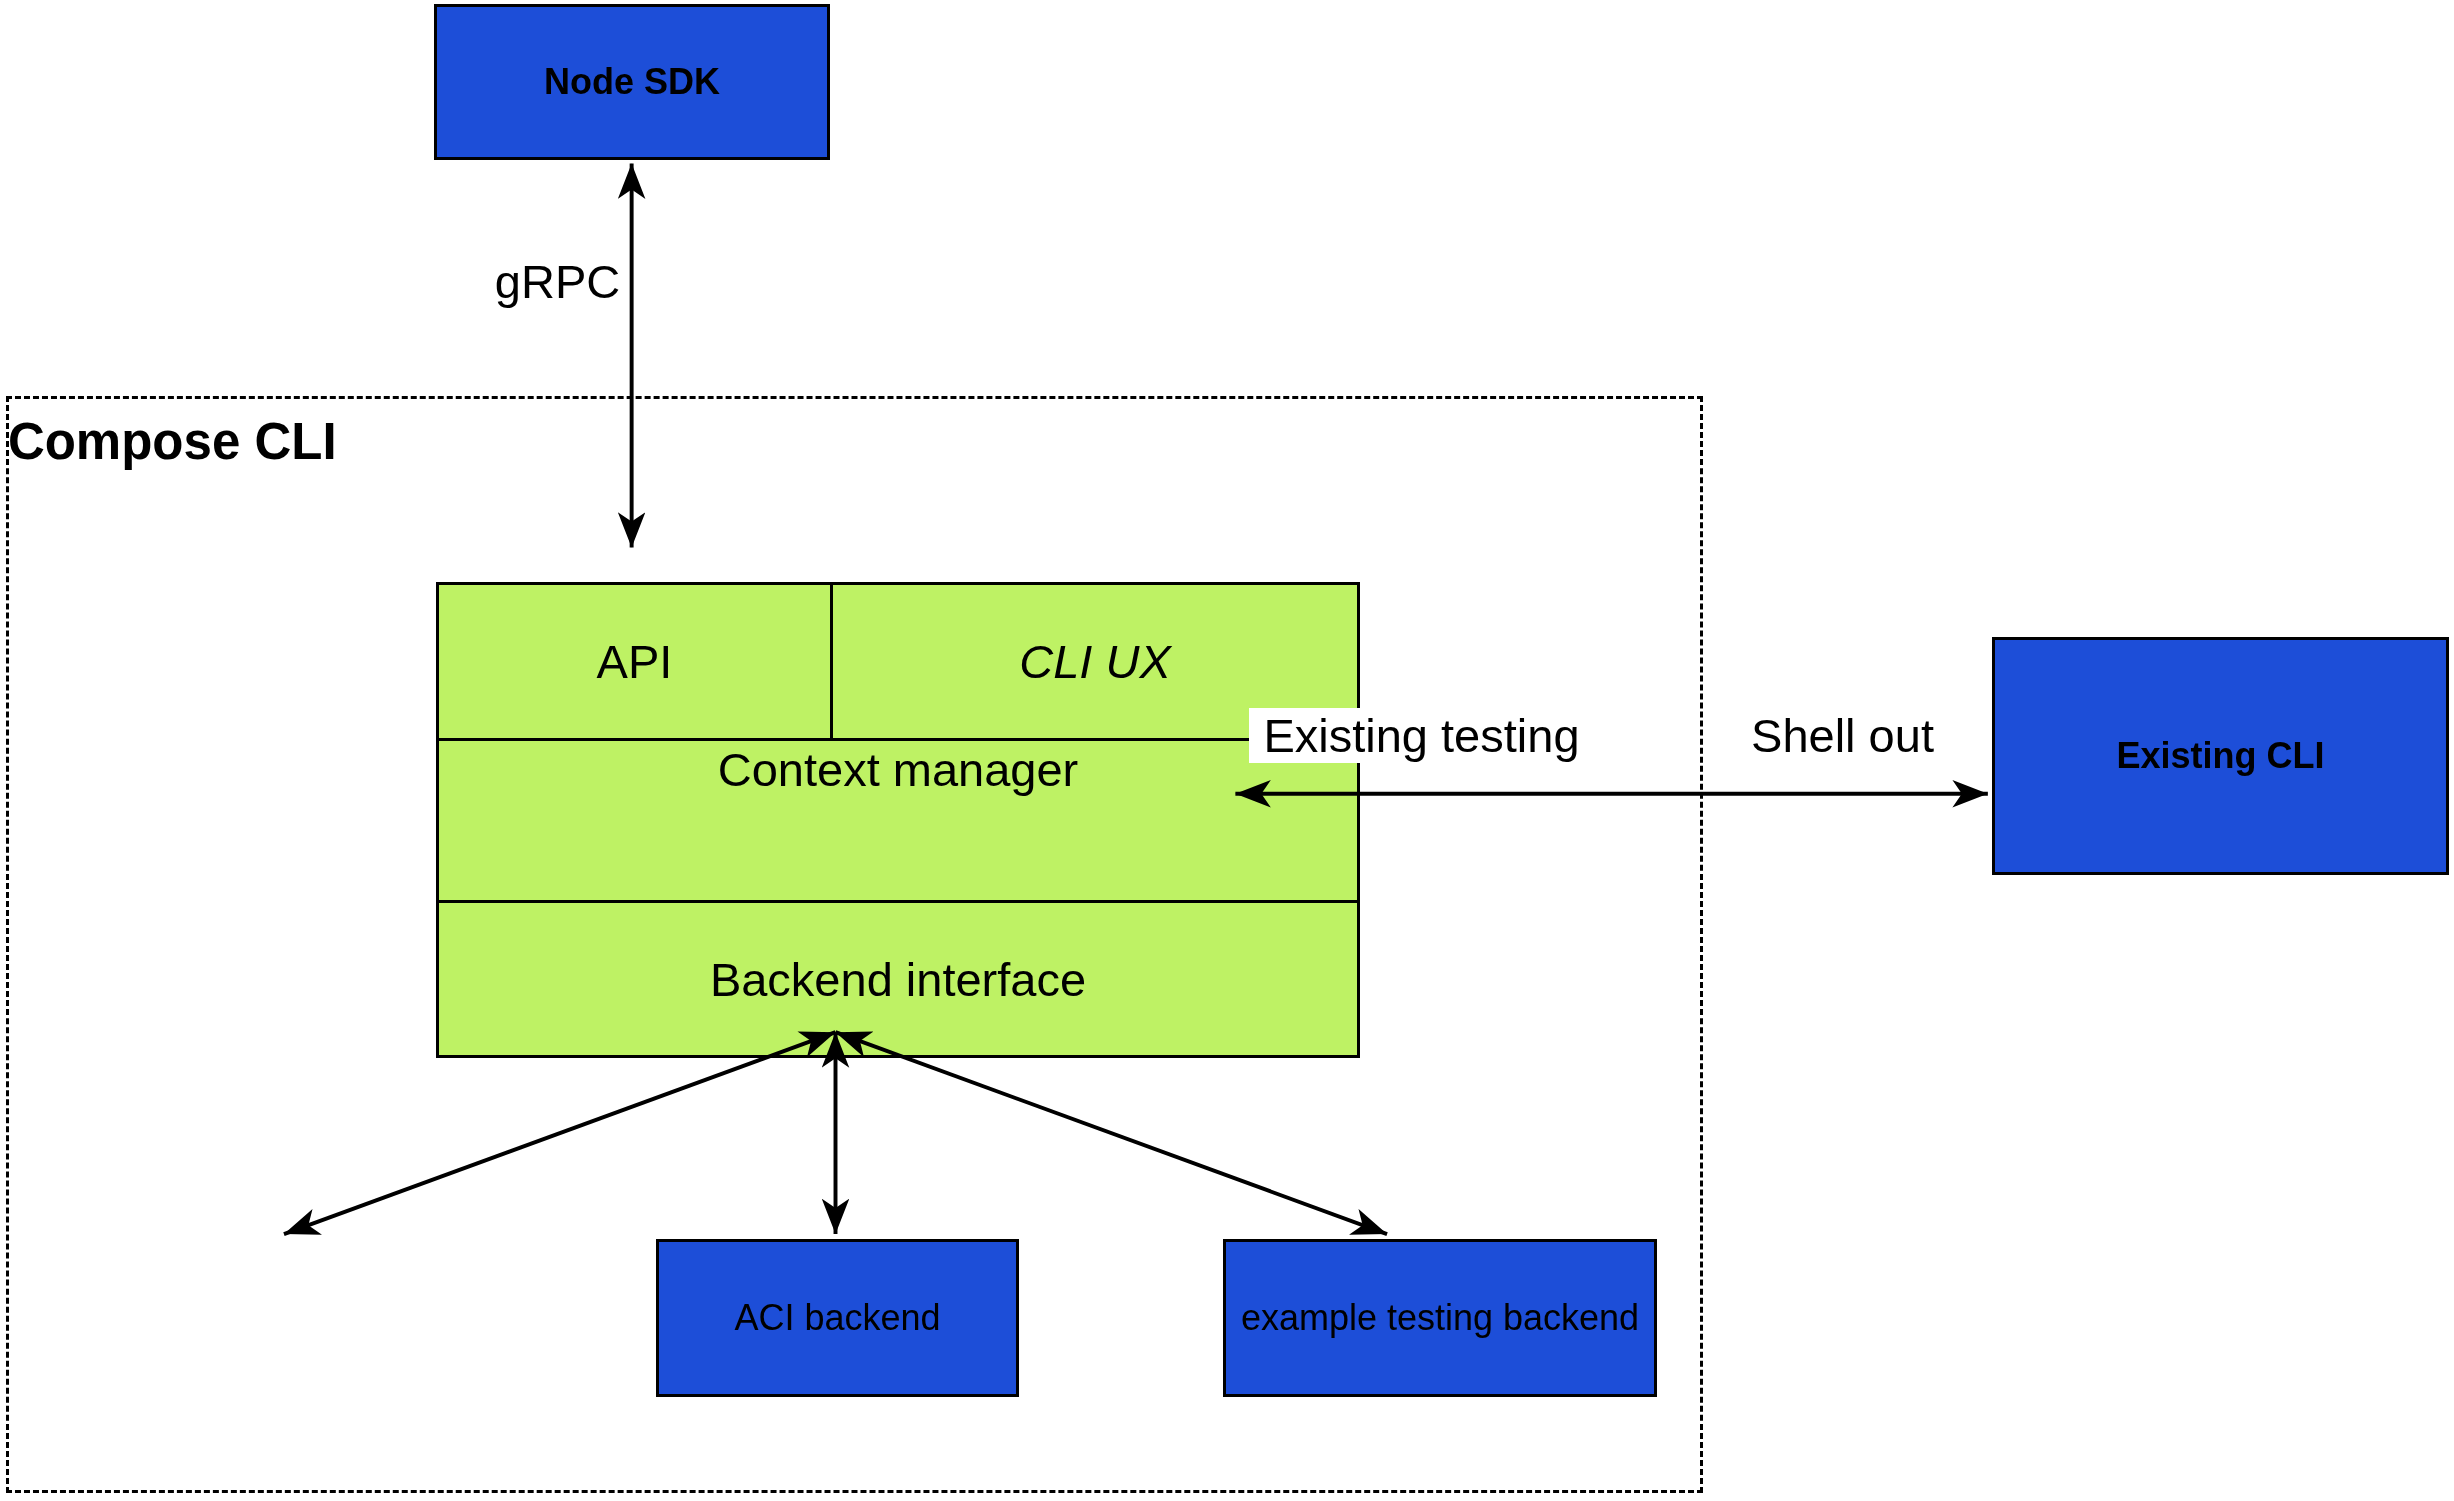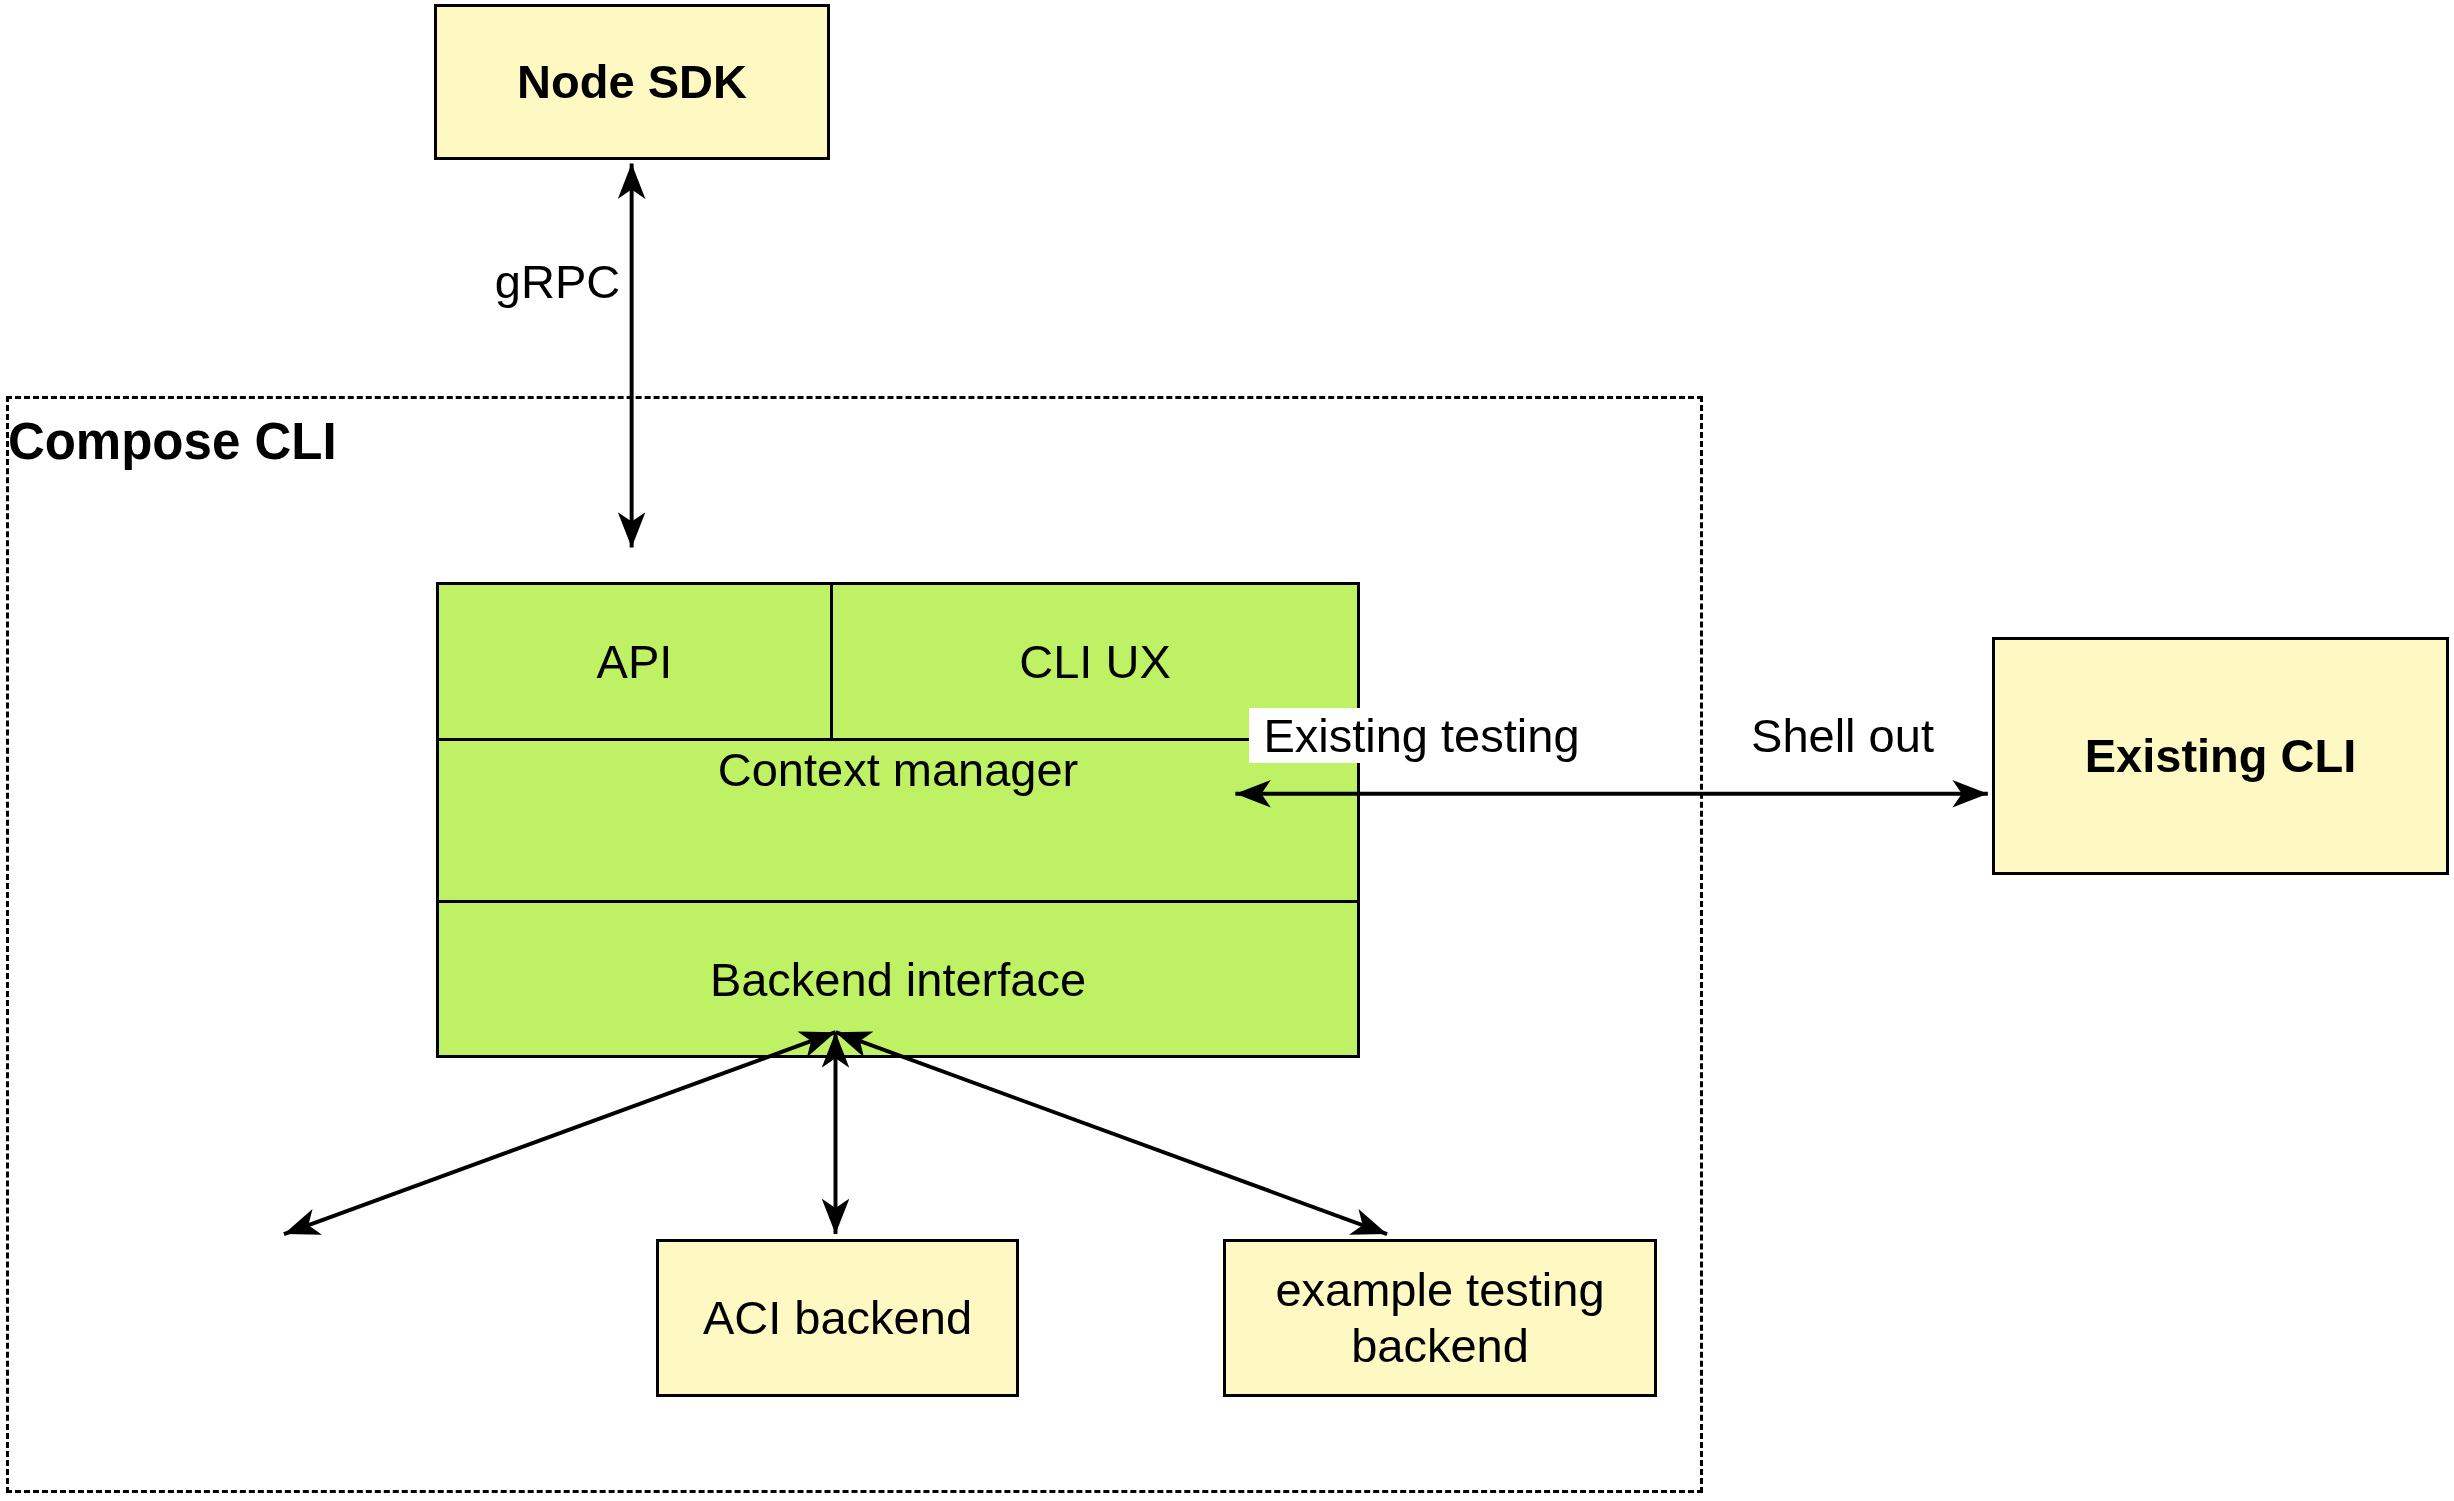--- a/index.html
+++ b/index.html
@@ -13,25 +13,25 @@
     height: 1501px;
     background: #ffffff;
     font-family: "Liberation Sans", "DejaVu Sans", sans-serif;
     color: #000000;
     overflow: hidden;
   }
   .box {
     position: absolute;
     box-sizing: border-box;
     border: 3.9px solid #000000;
-    background: #fef9c3;
+    background: #1d4ed8;
     display: flex;
     align-items: center;
     justify-content: center;
-    font-size: 47px;
+    font-size: 36px;
     line-height: 1.2;
     text-align: center;
     z-index: 2;
   }
   .bold { font-weight: bold; }
 
   .node-sdk   { left: 434px;  top: 3.9px;    width: 396px; height: 156px; }
   .existing-cli { left: 1992px; top: 637px; width: 457px; height: 238px; }
   .ecs-backend { left: 81px;   top: 1239px; width: 361px; height: 158px; }
   .aci-backend { left: 656px;  top: 1239px; width: 363px; height: 158px; }
@@ -76,21 +76,21 @@
     display: flex;
     align-items: center;
     justify-content: center;
     font-size: 47px;
   }
   .main-box .cell-api {
     width: 394px;
     border-right: 3.9px solid #000000;
     box-sizing: border-box;
   }
-  .main-box .cell-cliux { flex: 1; }
+  .main-box .cell-cliux { flex: 1; font-style: italic; }
   .main-box .row-mid {
     position: absolute;
     left: 0; right: 0; top: 157px;
     height: 158px;
     border-bottom: 3.9px solid #000000;
     display: flex;
     justify-content: center;
     font-size: 47px;
   }
   .main-box .row-bot {

